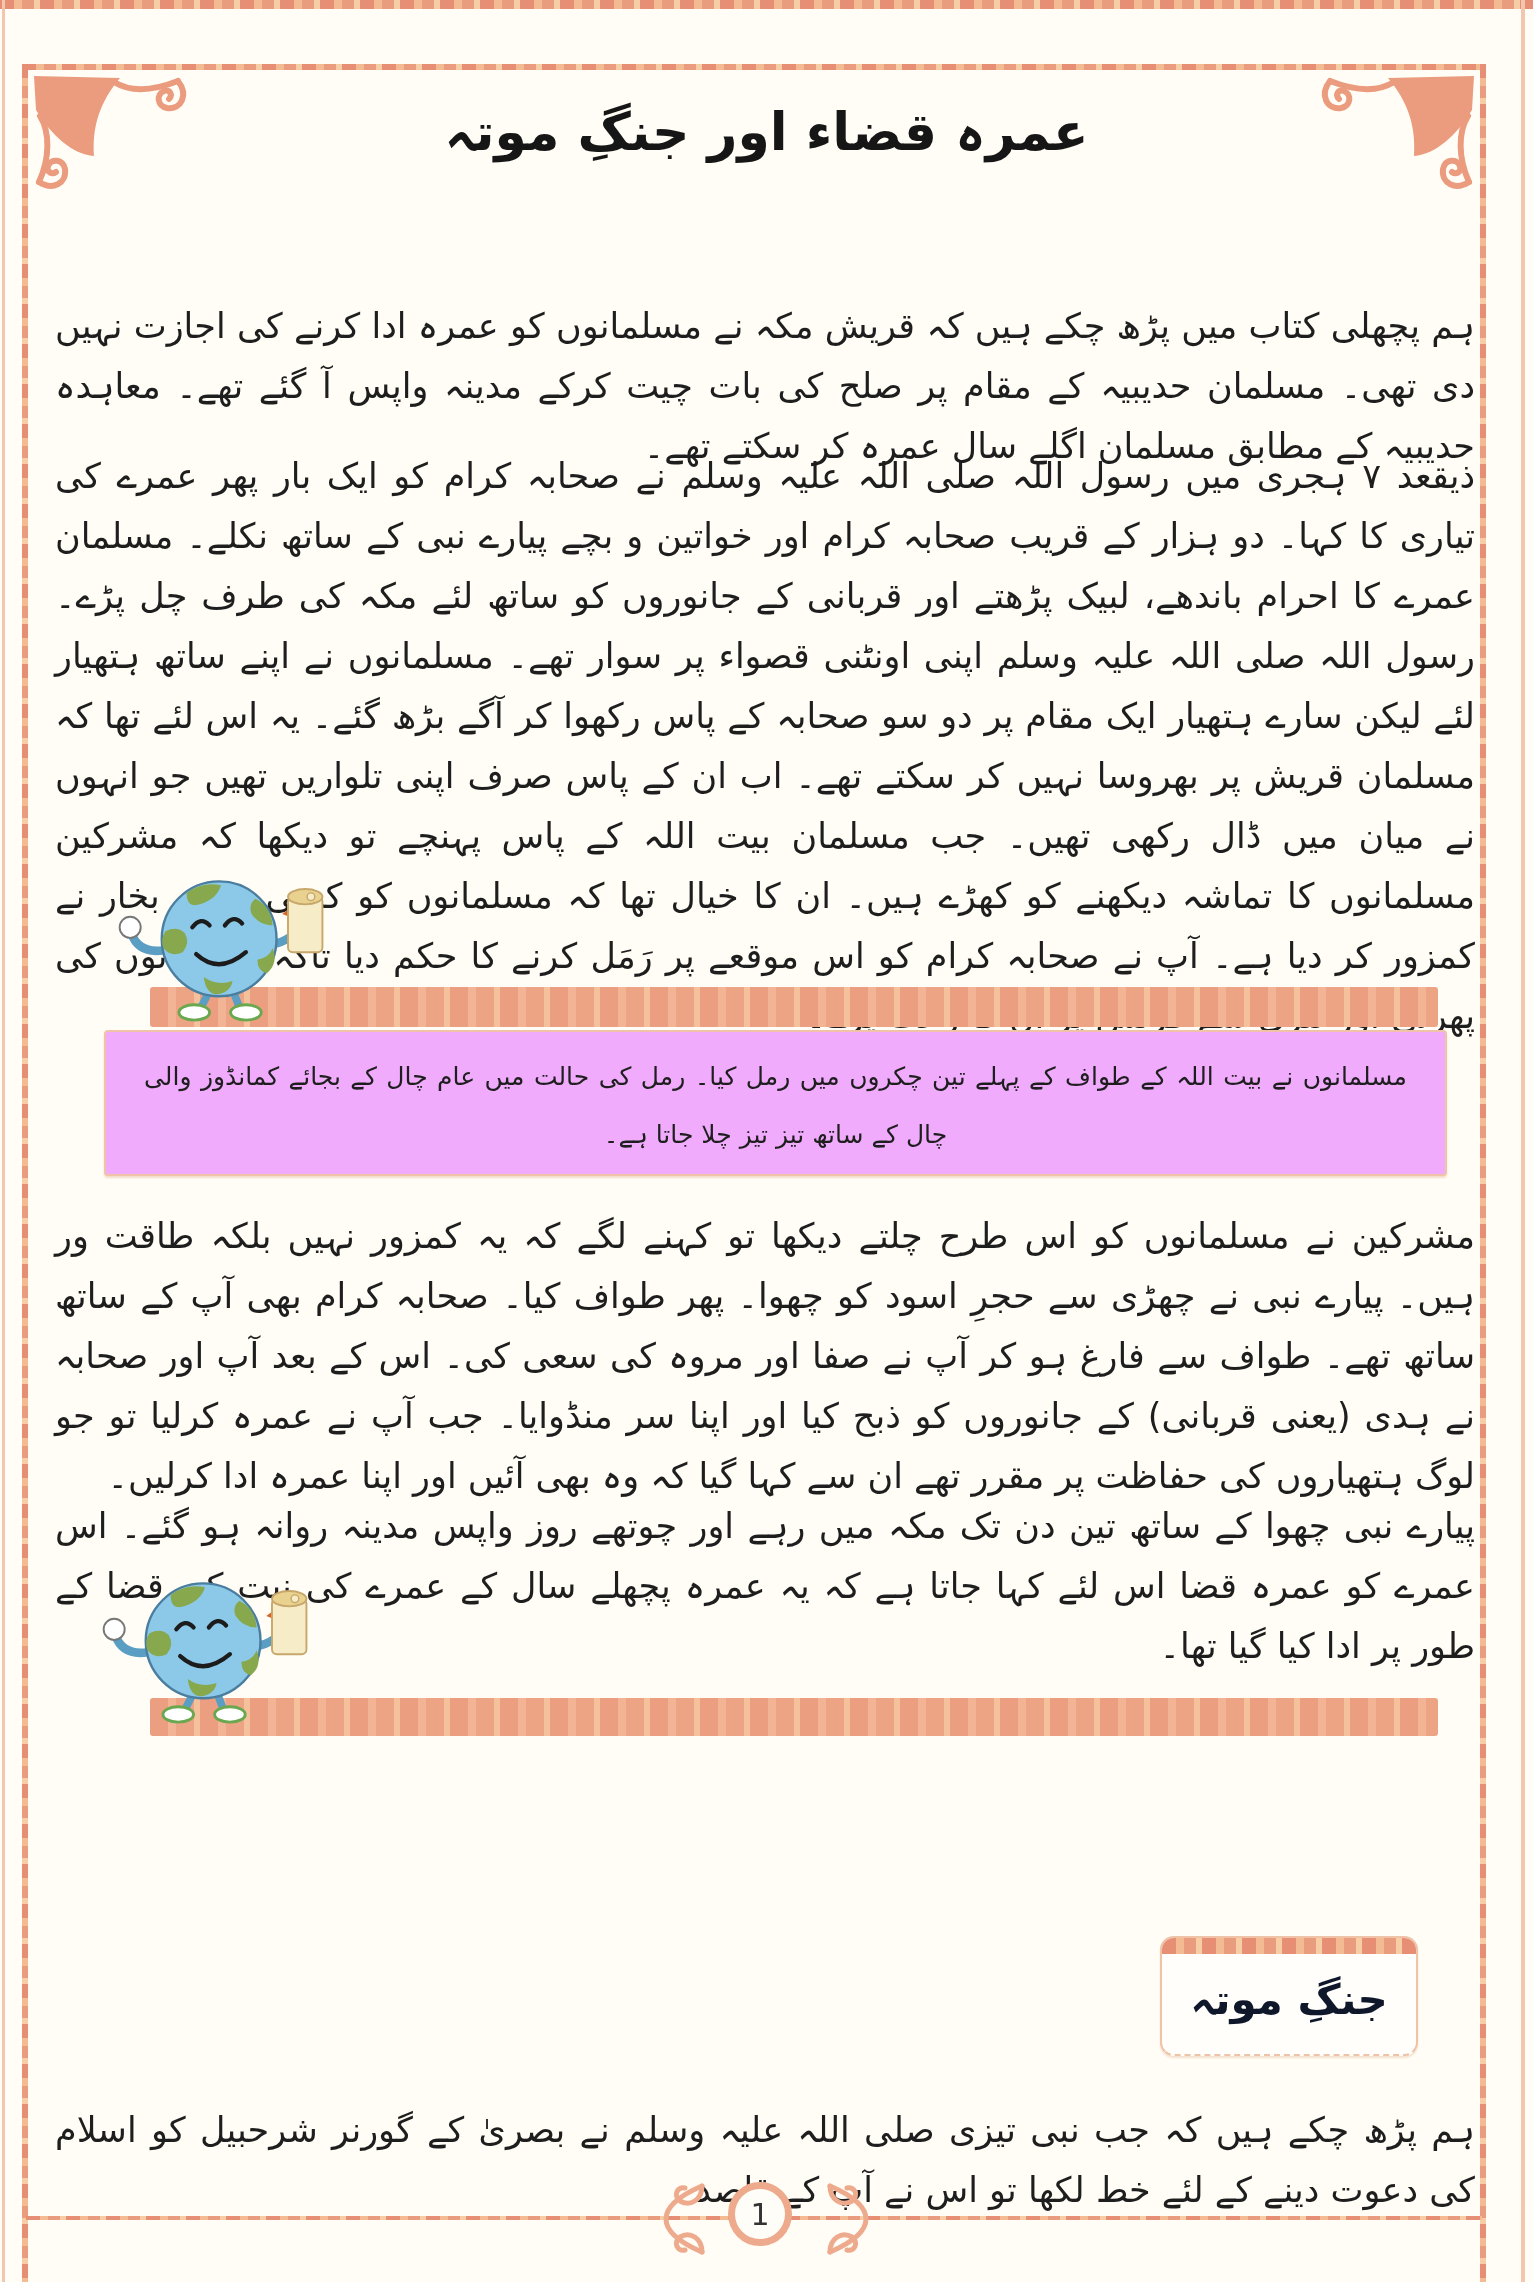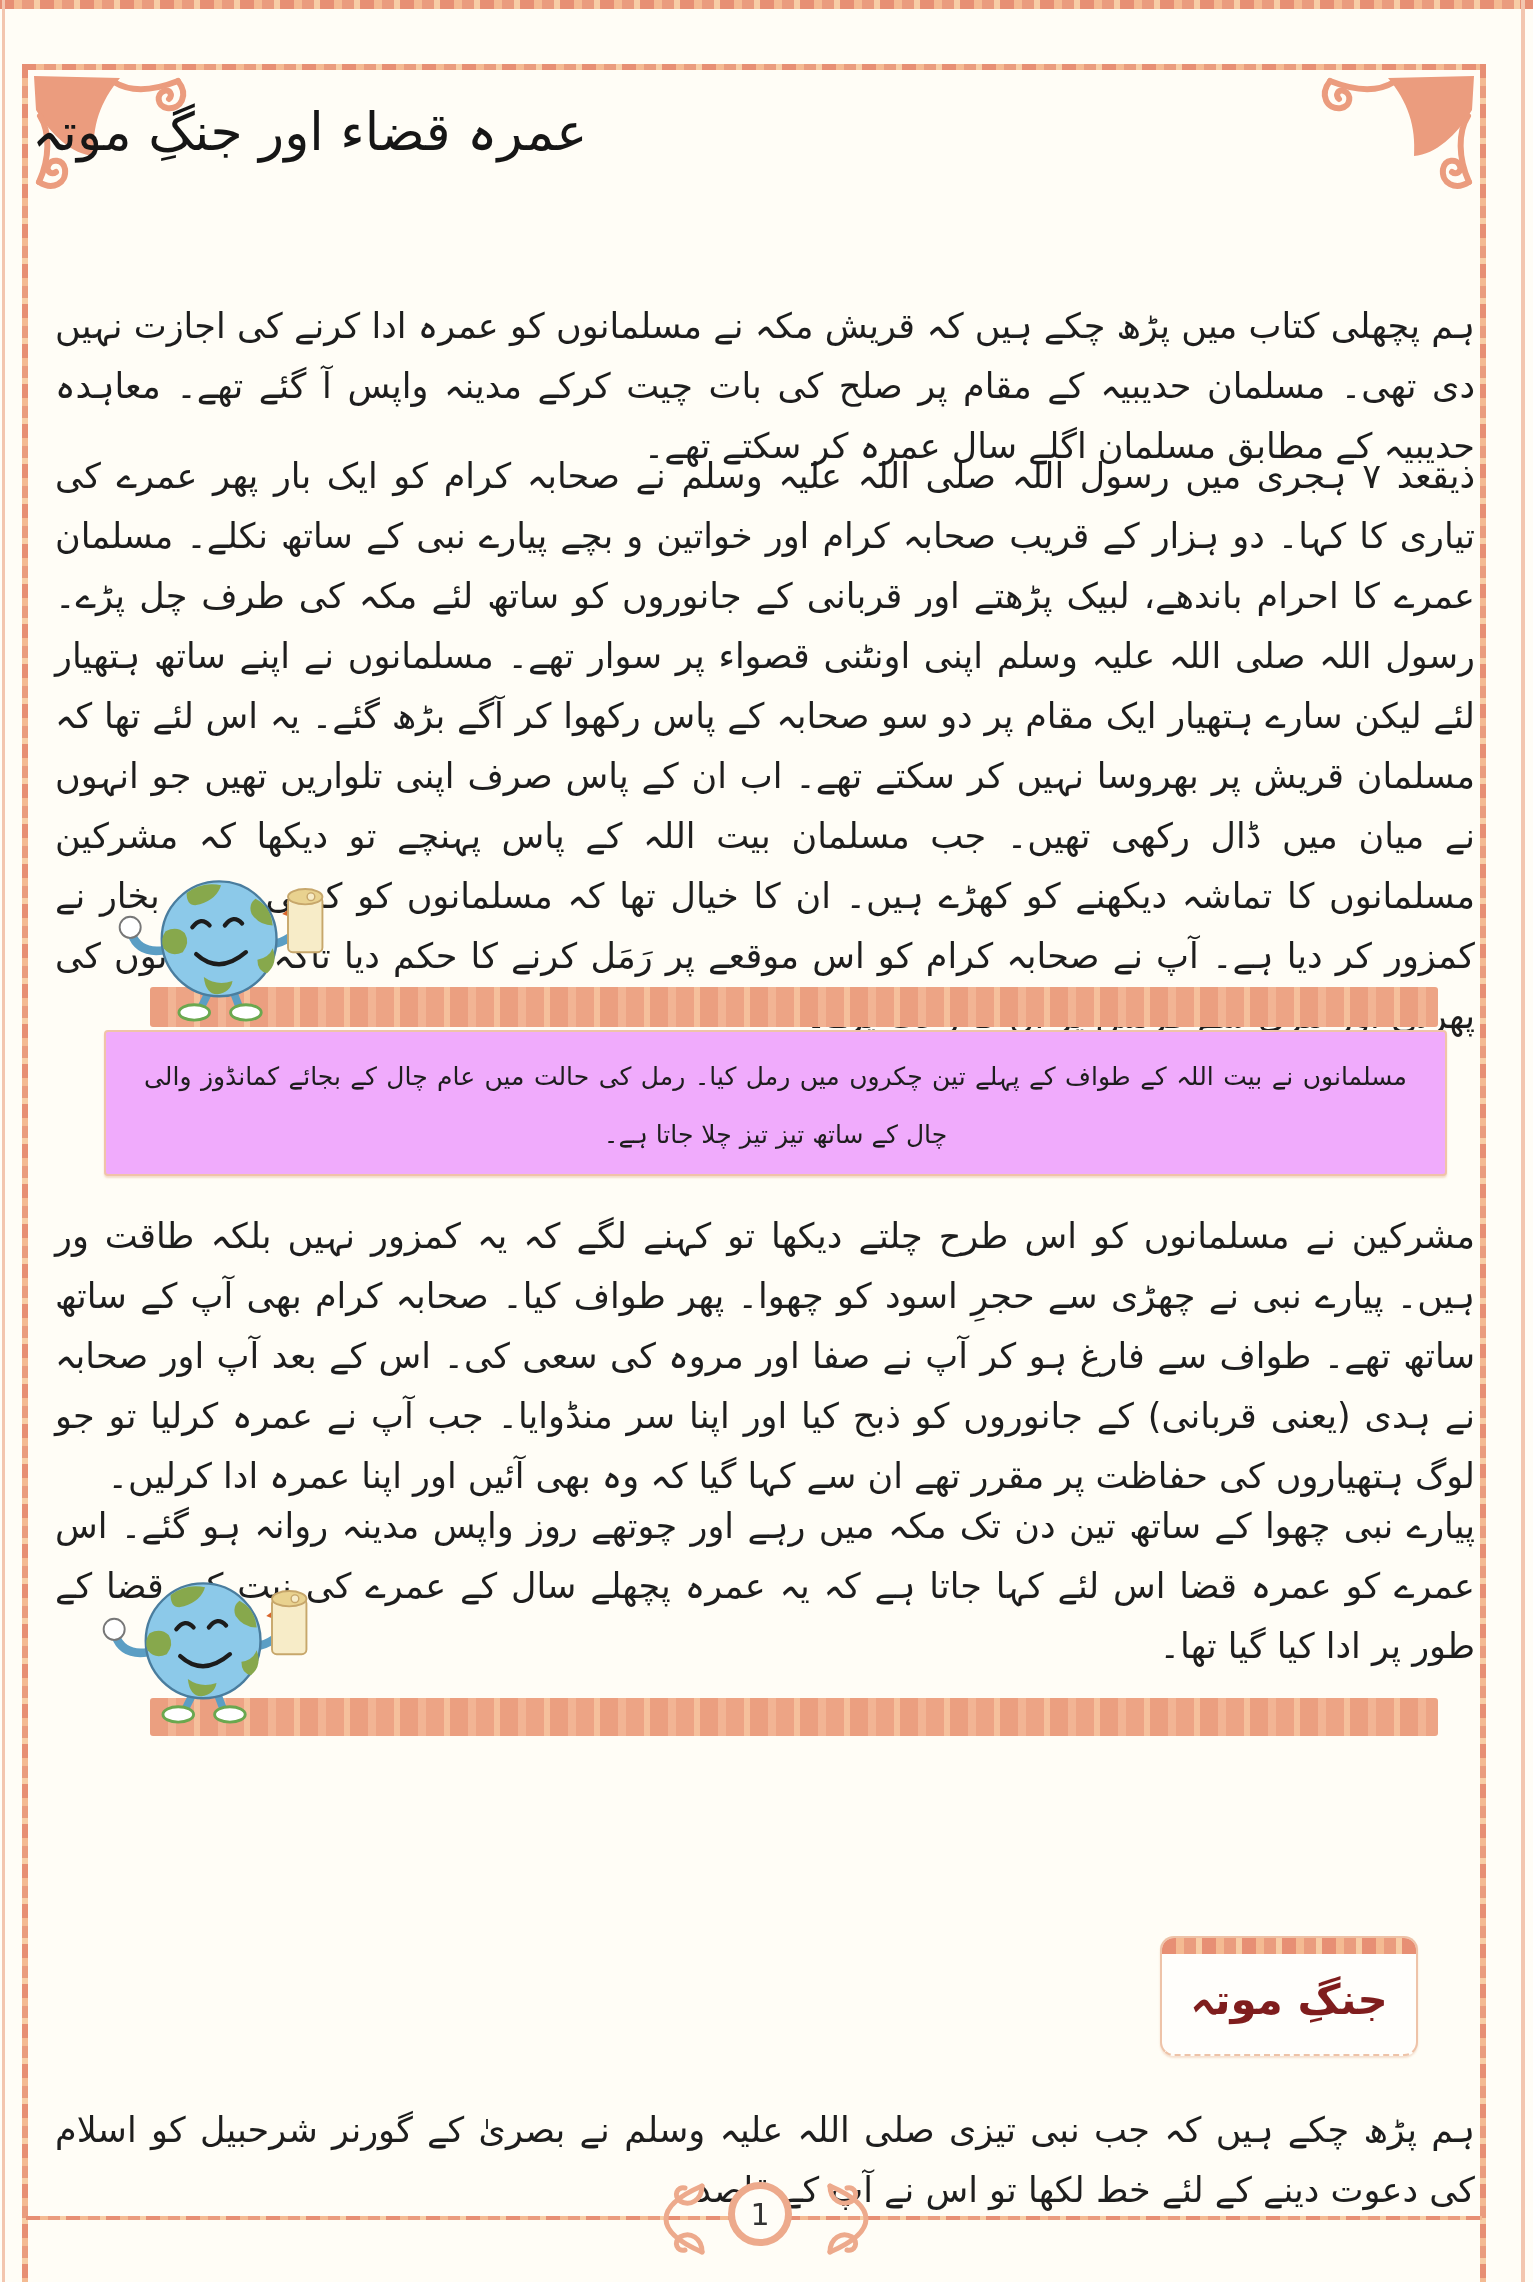--- a/index.html
+++ b/index.html
@@ -16,22 +16,22 @@
   .edge-left{position:absolute;top:0;bottom:0;left:2px;width:3px;background:#f3c6af;}
   .edge-right{position:absolute;top:0;bottom:0;right:8px;width:4px;background:#f3c6af;}
   .frame-top{position:absolute;left:22px;right:47px;top:64px;height:6px;}
   .frame-left{position:absolute;left:22px;top:64px;bottom:0;width:6px;}
   .frame-right{position:absolute;right:47px;top:64px;bottom:0;width:6px;}
   .corner{position:absolute;top:70px;width:170px;height:170px;}
   .corner.tl{left:28px;}
   .corner.tr{right:53px;transform:scaleX(-1);}
   
   .title{
-    position:absolute;top:102px;left:0;right:0;text-align:left;
-    direction:rtl;font-size:52px;font-weight:normal;color:#161616;letter-spacing:1px;padding-left:32px;
+    position:absolute;top:102px;left:0;right:0;text-align:center;
+    direction:rtl;font-size:52px;font-weight:bold;color:#161616;letter-spacing:1px;
   }
   .para{
     position:absolute;left:55px;right:58px;
     direction:rtl;text-align:justify;
     font-size:35px;line-height:60px;
   }
   
   .banner{position:absolute;height:40px;border-radius:3px;z-index:1;
     background:repeating-linear-gradient(90deg,#eb9f80 0 18px,#f2b494 18px 26px,#eda485 26px 44px,#f5c09c 44px 50px);}
   .mascot{position:absolute;width:220px;height:163px;z-index:2;}
@@ -46,21 +46,21 @@
   
   .heading-box{
     position:absolute;left:1160px;top:1936px;width:258px;height:120px;
     background:#fffefb;border:2px solid #eec3a8;border-bottom-style:dashed;
     border-radius:14px;overflow:hidden;z-index:1;
     box-shadow:0 2px 2px rgba(222,160,120,.3);
   }
   .heading-bar{height:16px;}
   .heading-text{
     display:flex;align-items:center;justify-content:center;height:90px;
-    direction:rtl;font-size:42px;font-weight:bold;color:#7f1d1d;
+    direction:rtl;font-size:42px;font-weight:bold;color:#0f172a;
   }
   
   .bottom-line{position:absolute;left:26px;right:51px;top:2216px;height:4px;z-index:1;}
   .page-circle{
     position:absolute;left:728px;top:2182px;width:64px;height:64px;z-index:3;
     border-radius:50%;border:7px solid #edaa8c;background:#fffdf7;
     display:flex;align-items:center;justify-content:center;
     font-size:30px;color:#333;
   }
   .flourish{position:absolute;top:2176px;width:62px;height:86px;z-index:2;}

